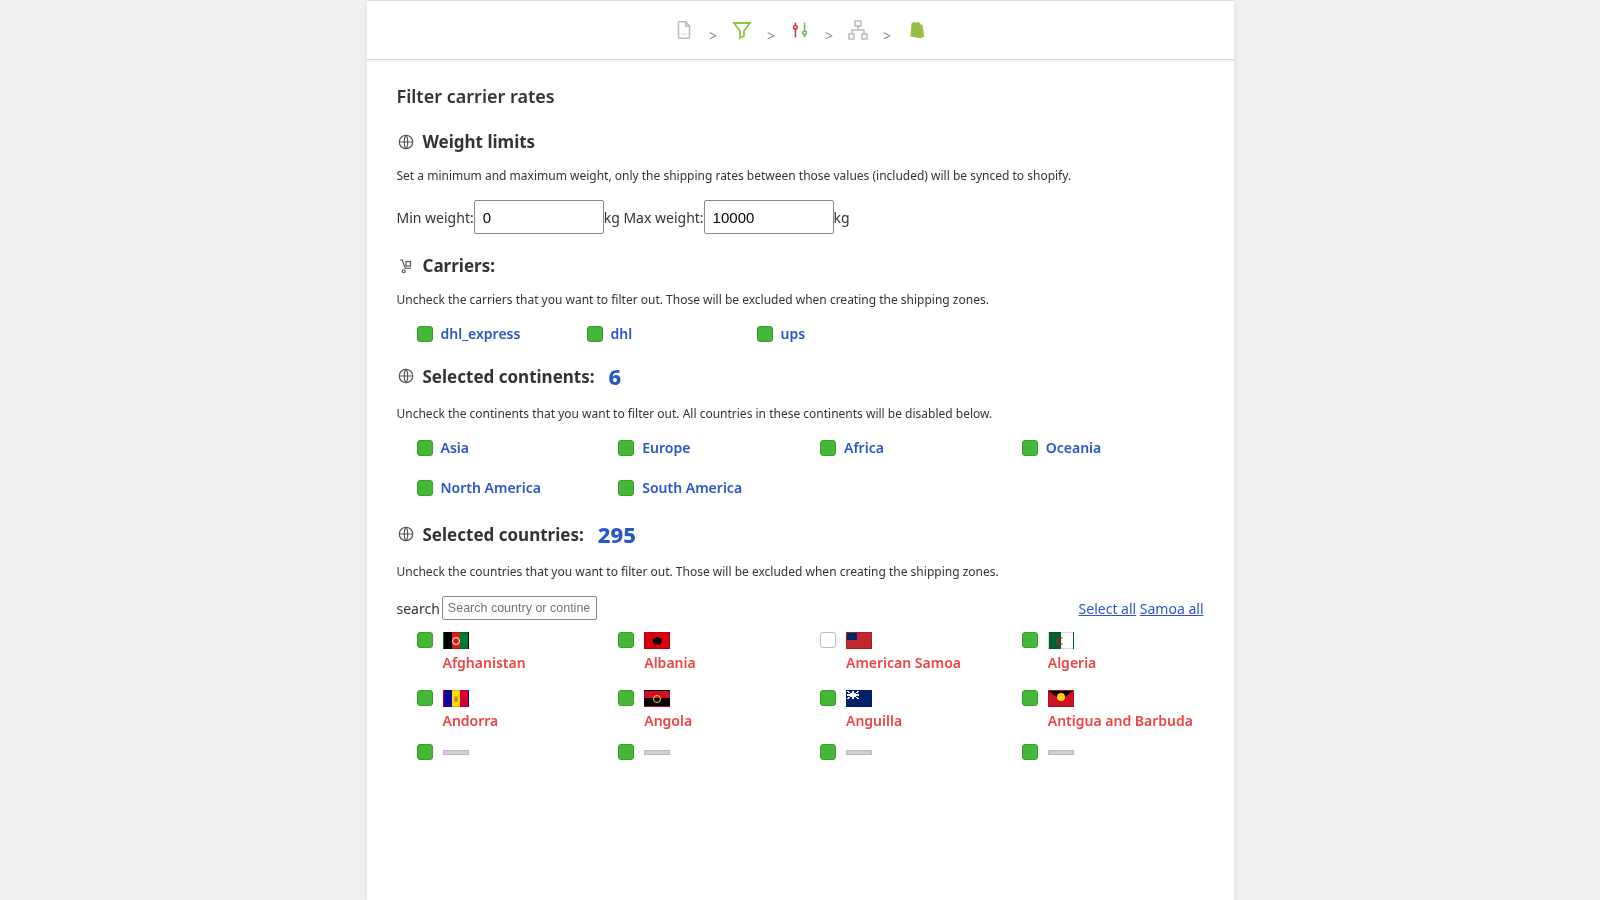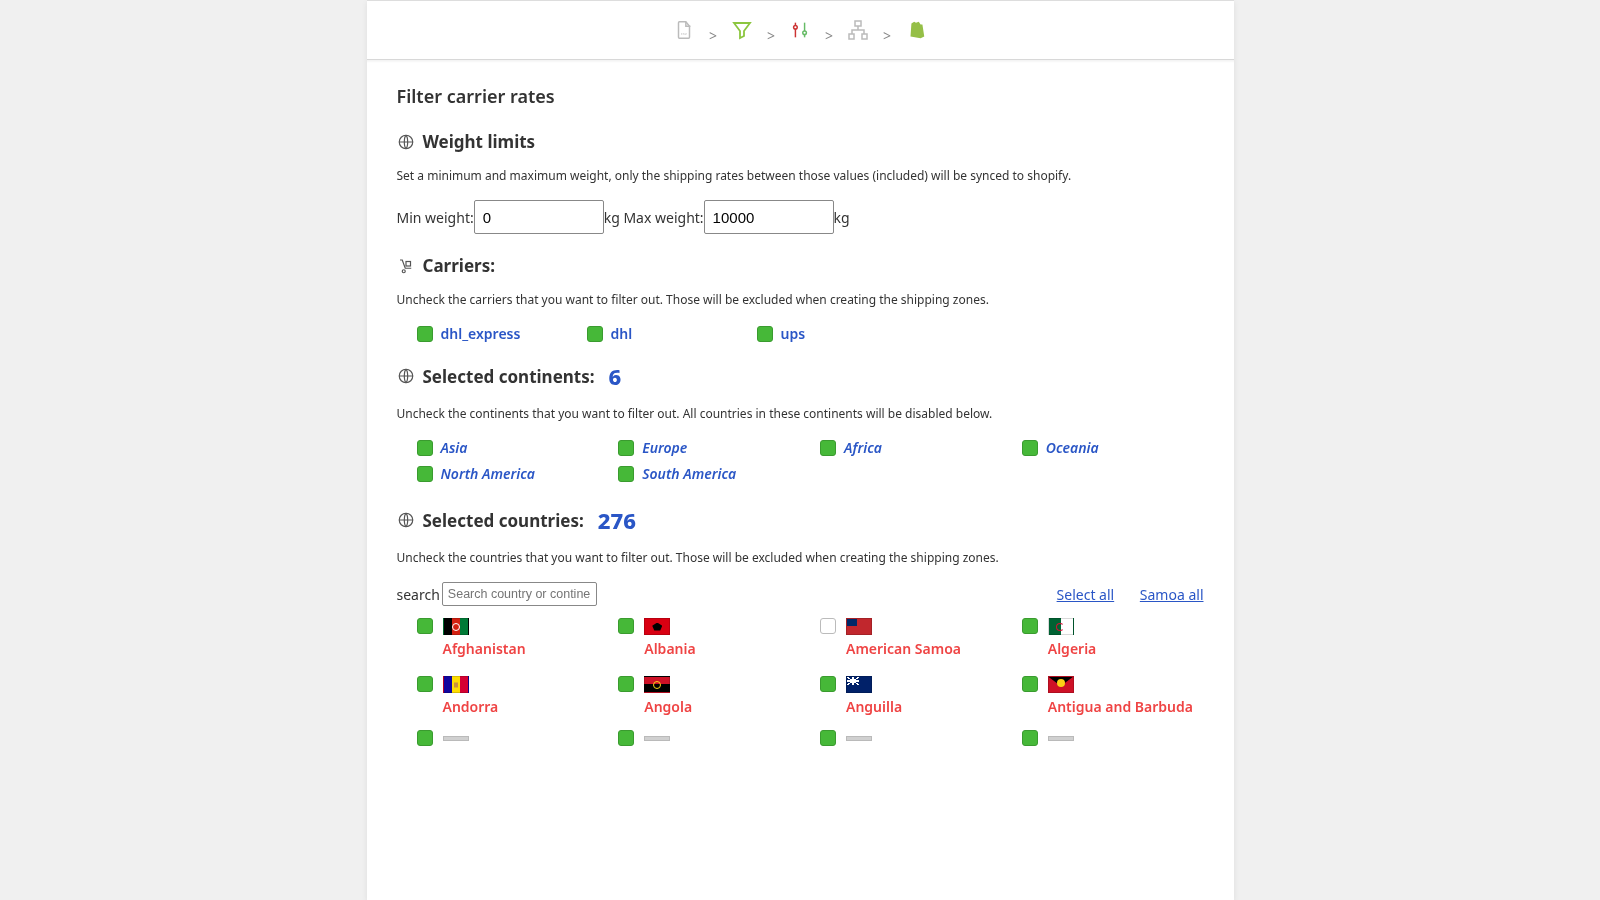--- a/index.html
+++ b/index.html
@@ -54,28 +54,28 @@
   }
   .check-row { display:flex; flex-wrap:wrap; gap: 10px 20px; padding-left:20px; margin-bottom: 18px; text-align: right;}
   .check-item { display:flex; align-items:center; gap:8px; min-width: 150px; }
   .chk {
     width:16px; height:16px; border-radius:3px; border:1.5px solid #3a9b2f;
     display:inline-block; cursor:pointer; flex-shrink:0;
   }
   .chk.on { background:#46b838; border-color:#3a9b2f; }
   .chk.off { background:#fff; border-color:#bbb; }
   .chk-label { color:#2a56c6; font-weight:600; font-size:14px; cursor:pointer; }
-  .cont-grid { display:grid; grid-template-columns: repeat(4, 1fr); gap: 7px 20px; padding-left:20px; margin-bottom: 22px; font-style: italic;}
+  .cont-grid { display:grid; grid-template-columns: repeat(4, 1fr); gap: 21px 20px; padding-left:20px; margin-bottom: 22px;}
   .count-big { color:#2a56c6; font-size:22px; font-weight:800; margin-left:6px; }
   .country-toolbar { display:flex; align-items:center; justify-content:space-between; margin-bottom: 12px;}
   .search-wrap { display:flex; align-items:center; gap:2px; font-size:14px;}
   .search-wrap input {
     height:24px; width:155px; font-size:12.5px; padding:2px 5px; border:1px solid #888; border-radius:2px;
   }
-  .links-wrap a { color:#2a56c6; text-decoration:underline; margin-left:22px; font-size:14px; cursor:pointer;}
+  .links-wrap a { color:#2a56c6; text-decoration:underline; font-size:14px; cursor:pointer;}
   .country-grid { display:grid; grid-template-columns: repeat(4, 1fr); gap: 18px 20px; padding-left:20px;}
   .country-item { display:flex; align-items:flex-start; gap:10px; }
   .country-col { display:flex; flex-direction:column; gap:4px; }
   .flag { width:26px; height:17px; border:1px solid rgba(0,0,0,.15); display:inline-block; position:relative; overflow:hidden; }
   .country-label { color:#ef4444; font-weight:600; font-size:14px; }
   .flag-row-next { display:grid; grid-template-columns: repeat(4, 1fr); gap: 18px 20px; padding-left:20px; margin-top:14px;}
   .nextbox { display:flex; align-items:center; gap:10px;}
   .flag-placeholder { width:26px; height:5px; background:#d0d0d0; border:1px solid rgba(0,0,0,.1); }
 
   
@@ -237,21 +237,21 @@
       </div>
 
     <div class="section-h">
       <span class="hicon">
         <svg viewBox="0 0 24 24" width="18" height="18" fill="none" stroke="currentColor" stroke-width="1.6">
             <circle cx="12" cy="12" r="9"></circle>
             <path d="M3 12h18M12 3c3 3 3 15 0 18M12 3c-3 3-3 15 0 18"></path>
           </svg>
       </span>
       <span>Selected countries:</span>
-      <span class="count-big">276</span>
+      <span class="count-big">295</span>
     </div>
     <div class="section-desc">Uncheck the countries that you want to filter out. Those will be excluded when creating the shipping zones.</div>
 
     <div class="country-toolbar">
       <div class="search-wrap">
         <span>search</span>
         <input placeholder="Search country or continent" style="">
       </div>
       <div class="links-wrap">
         <a>Select all</a>

